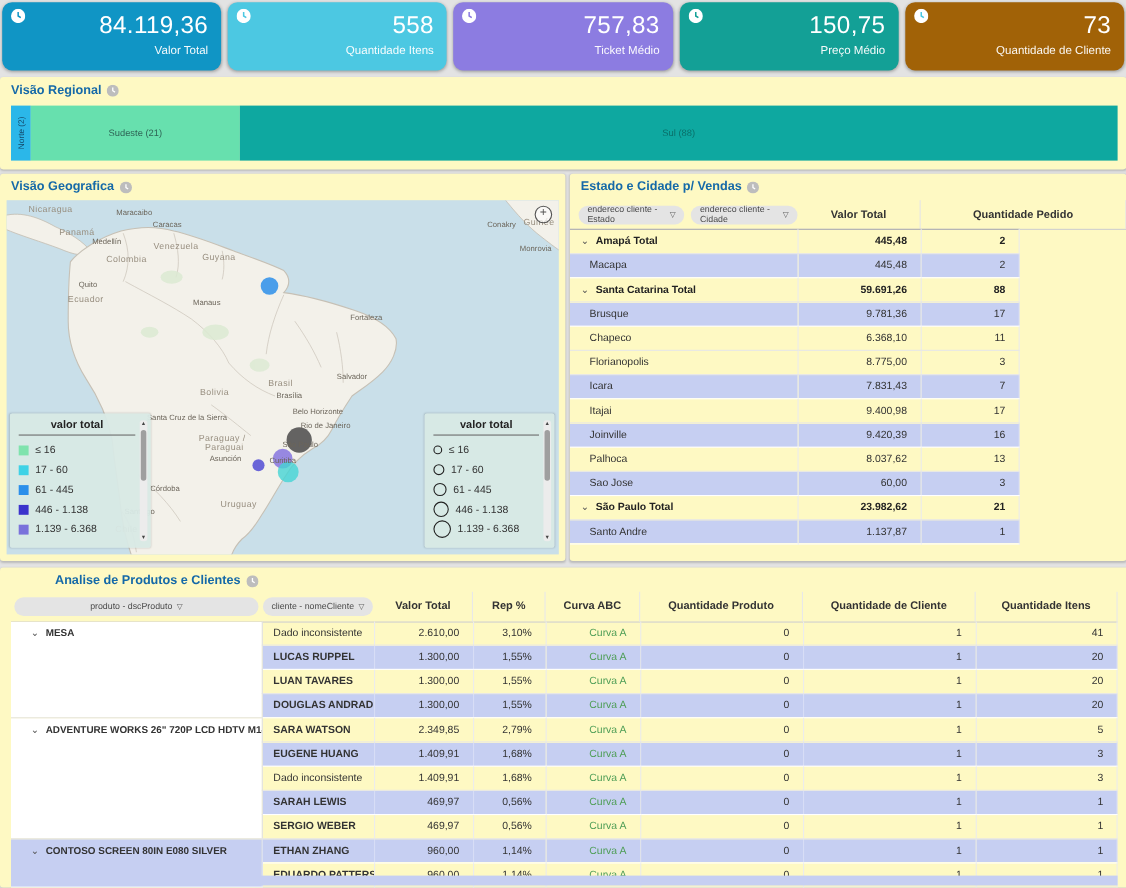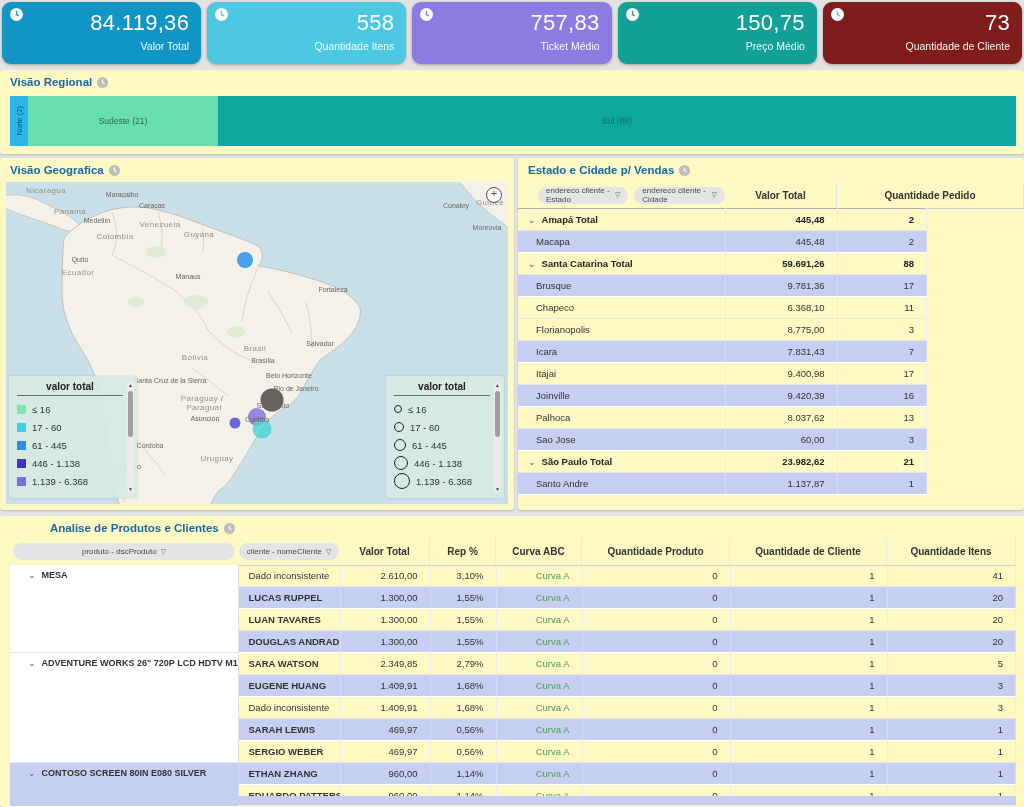--- a/index.html
+++ b/index.html
@@ -59,21 +59,21 @@
   table{border-collapse:collapse;table-layout:fixed;font-size:9.5px;color:#333;}
   td{height:21px;padding:0;border-bottom:1px solid #e7e7e7;border-right:1px solid #ececec;overflow:hidden;white-space:nowrap;}
   td.num{text-align:right;padding-right:12px;}
   tr.alt td{background:#c6cff2;border-bottom:1px solid #fff;border-right:1px solid #d7ddf6;}
   tr.group-top td{border-top:1px solid #b2b2b2;}
   
   .panel-estado{left:518px;top:158px;width:506px;height:352px;overflow:hidden;}
   .estado-header{position:absolute;left:0;top:24px;width:506px;height:26px;border-bottom:1px solid #cfcfcf;
     display:grid;grid-template-columns:207px 112px auto;align-items:center;}
   .estado-header .hcell{font-size:10px;font-weight:700;color:#333;text-align:center;border-right:1px solid #e5e5e5;height:100%;display:flex;align-items:center;justify-content:center;}
-  .estado-pills{display:flex;gap:6px;padding-left:20px;}
+  .estado-pills{display:flex;gap:6px;padding-left:8px;}
   .estado-body{position:absolute;left:0;top:50px;width:506px;}
   .estado-body table{width:409px;padding-left:33px;}
   td.name-cell{padding-left:18px;font-weight:400;}
   tr.state td{font-weight:700;color:#222;}
   tr.state td.name-cell{padding-left:10px;}
   
   .panel-produtos{left:0;top:516px;width:988px;height:291px;overflow:hidden;padding-left:40px;}
   .prod-header{position:absolute;left:10px;top:22px;width:1006px;height:27px;border-bottom:1px solid #cfcfcf;
     display:grid;grid-template-columns:228px 102px 90px 66px 86px 148px 157px auto;align-items:center;}
   .prod-header .hcell{font-size:10px;font-weight:700;color:#333;text-align:center;border-right:1px solid #e8e8e8;height:100%;display:flex;align-items:center;justify-content:center;}
@@ -115,21 +115,21 @@
     <div class="kpi-label">Ticket Médio</div>
   </div>
   <div class="kpi-card" style="background: rgb(19, 160, 150);">
     <svg class="kpi-clock" viewBox="0 0 14 14" style="color: rgb(19, 160, 150);">
         <circle cx="7" cy="7" r="7" fill="#fff"></circle>
         <path d="M7 3.2 V7 L9.6 8.6" stroke="currentColor" stroke-width="1.5" fill="none"></path>
       </svg>
     <div class="kpi-value">150,75</div>
     <div class="kpi-label">Preço Médio</div>
   </div>
-  <div class="kpi-card" style="background: #7f1d1d;">
+  <div class="kpi-card" style="background: #a16207;">
     <svg class="kpi-clock" viewBox="0 0 14 14" style="color: rgb(76, 200, 226);">
         <circle cx="7" cy="7" r="7" fill="#fff"></circle>
         <path d="M7 3.2 V7 L9.6 8.6" stroke="currentColor" stroke-width="1.5" fill="none"></path>
       </svg>
     <div class="kpi-value">73</div>
     <div class="kpi-label">Quantidade de Cliente</div>
   </div>
 </div>
 
 <section class="panel panel-regional">

